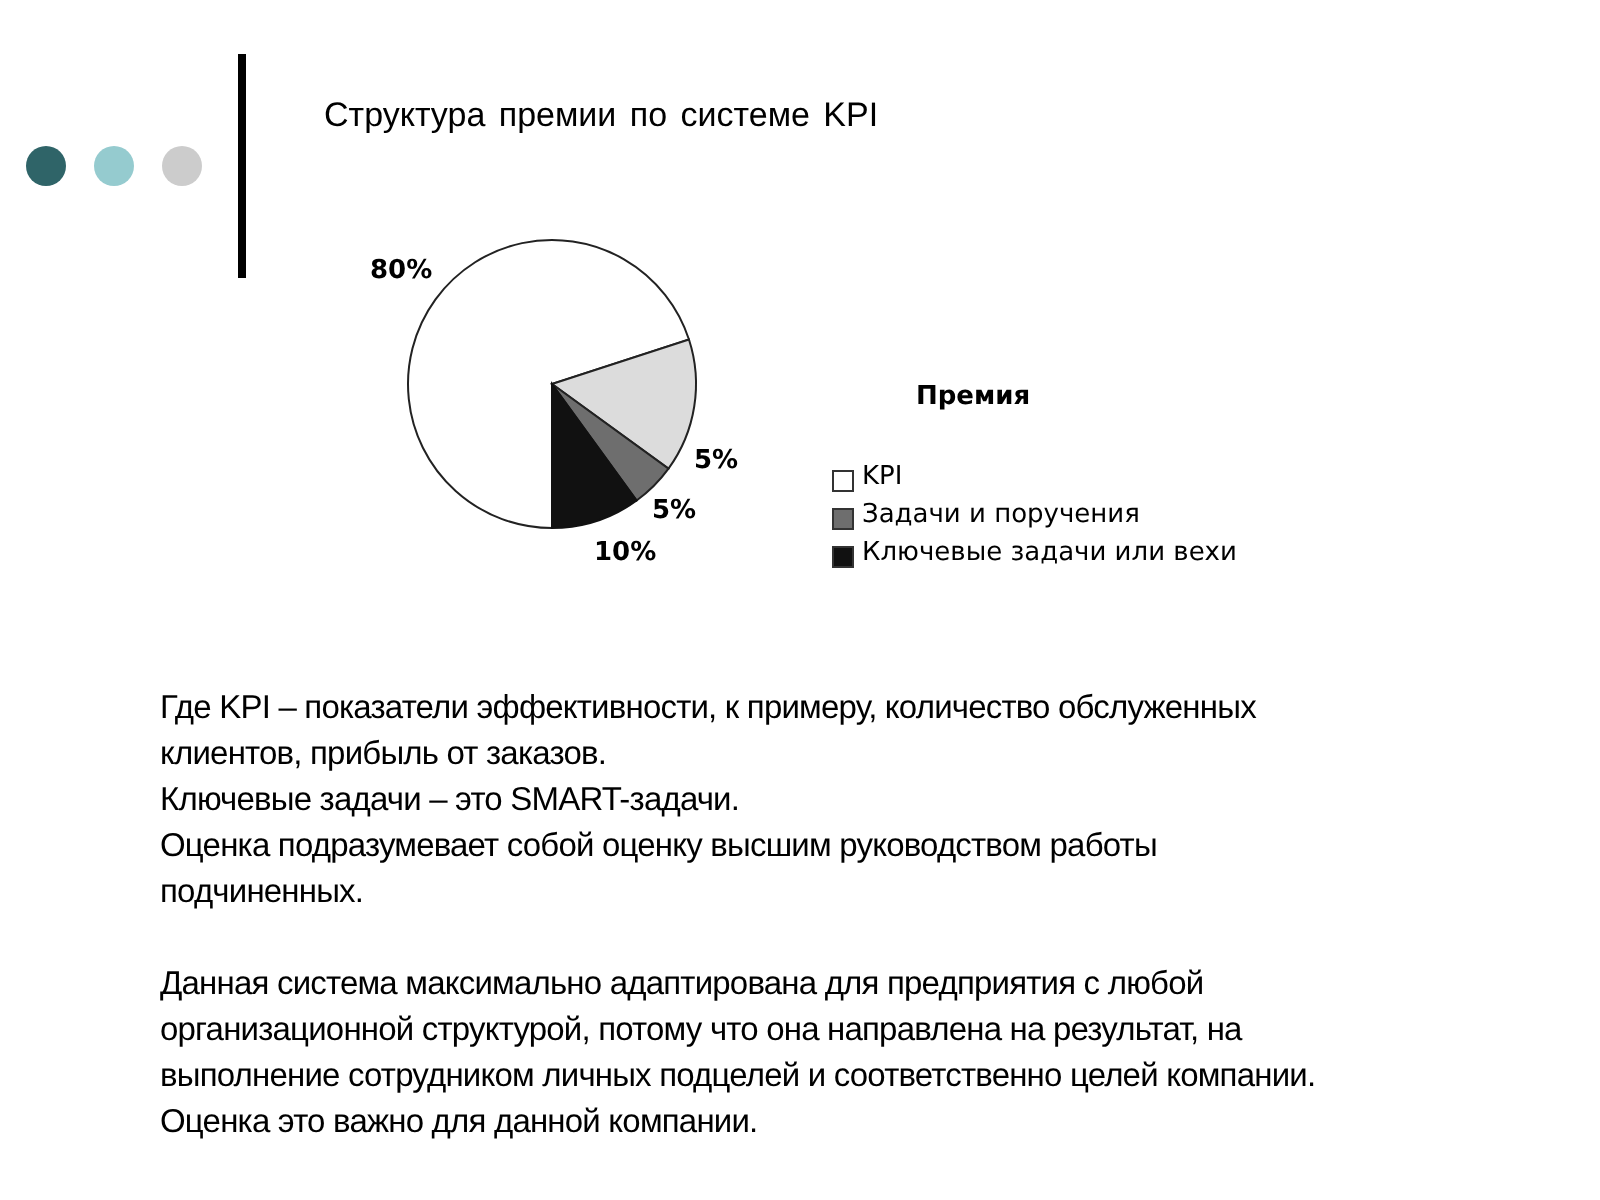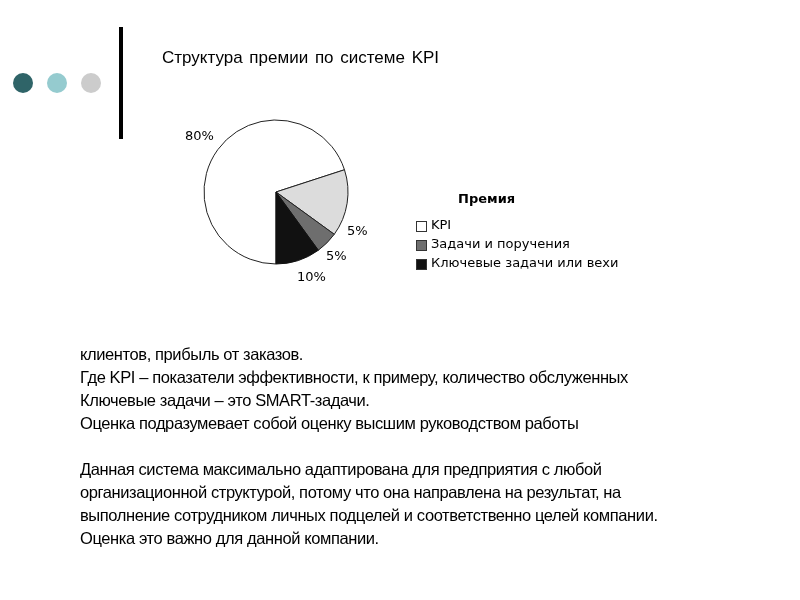--- a/index.html
+++ b/index.html
@@ -2,23 +2,23 @@
 <html><head>
 <meta charset="utf-8">
 <style>
   html, body { margin: 0; padding: 0; }
   body { width: 800px; height: 600px; background: #ffffff; position: relative; overflow: hidden; font-family: "Liberation Sans", sans-serif; color: #000; }
   .dot { position: absolute; width: 20px; height: 20px; border-radius: 50%; top: 73px; }
   .vbar { position: absolute; left: 119px; top: 27px; width: 4px; height: 112px; background: #000; }
   .title { position: absolute; left: 162px; top: 48px; font-size: 17px; word-spacing: 2px; }
   .chart { position: absolute; left: 180px; top: 115px; width: 460px; height: 180px; }
   .chart svg { position: absolute; left: 0; top: 0; }
-  .plabel { position: absolute; font-family: "DejaVu Sans", sans-serif; font-weight: normal; font-size: 13px; }
+  .plabel { position: absolute; font-family: "DejaVu Sans", sans-serif; font-weight: bold; font-size: 13px; }
   .legend { position: absolute; left: 416px; top: 191px; font-family: "DejaVu Sans", sans-serif; font-size: 13px; }
-  .legend-title { font-weight: bold; margin-left: 42px; margin-bottom: 7px; font-size: 13px; }
+  .legend-title { font-weight: bold; margin-left: 42px; margin-bottom: 21px; font-size: 13px; }
   .legend-item { display: flex; align-items: flex-end; height: 19px; }
   .swatch { width: 11px; height: 11px; border: 1px solid #333; margin-right: 4px; box-sizing: border-box; }
   .body-text { position: absolute; left: 80px; top: 343px; width: 700px; font-size: 16.5px; line-height: 23px; letter-spacing: -0.4px; }
   .body-text p { margin: 0; }
   .gap { height: 23px; }
 </style>
 </head>
 <body>
 
 <div class="dot" style="left:13px;background:#2f6468;"></div>
@@ -55,22 +55,23 @@
     <span class="swatch" style="background:#6e6e6e;"></span>
     <span>Задачи и поручения</span>
   </div>
   <div class="legend-item">
     <span class="swatch" style="background:#111111;"></span>
     <span>Ключевые задачи или вехи</span>
   </div>
 </div>
 
 <div class="body-text">
+  <p>Где KPI – показатели эффективности, к примеру, количество обслуженных</p>
   <p>клиентов, прибыль от заказов.</p>
-  <p>Где KPI – показатели эффективности, к примеру, количество обслуженных</p>
   <p>Ключевые задачи – это SMART-задачи.</p>
   <p>Оценка подразумевает собой оценку высшим руководством работы</p>
+  <p>подчиненных.</p>
   <div class="gap"></div>
   <p>Данная система максимально адаптирована для предприятия с любой</p>
   <p>организационной структурой, потому что она направлена на результат, на</p>
   <p>выполнение сотрудником личных подцелей и соответственно целей компании.</p>
   <p>Оценка это важно для данной компании.</p>
 </div>
 
 </body></html>

